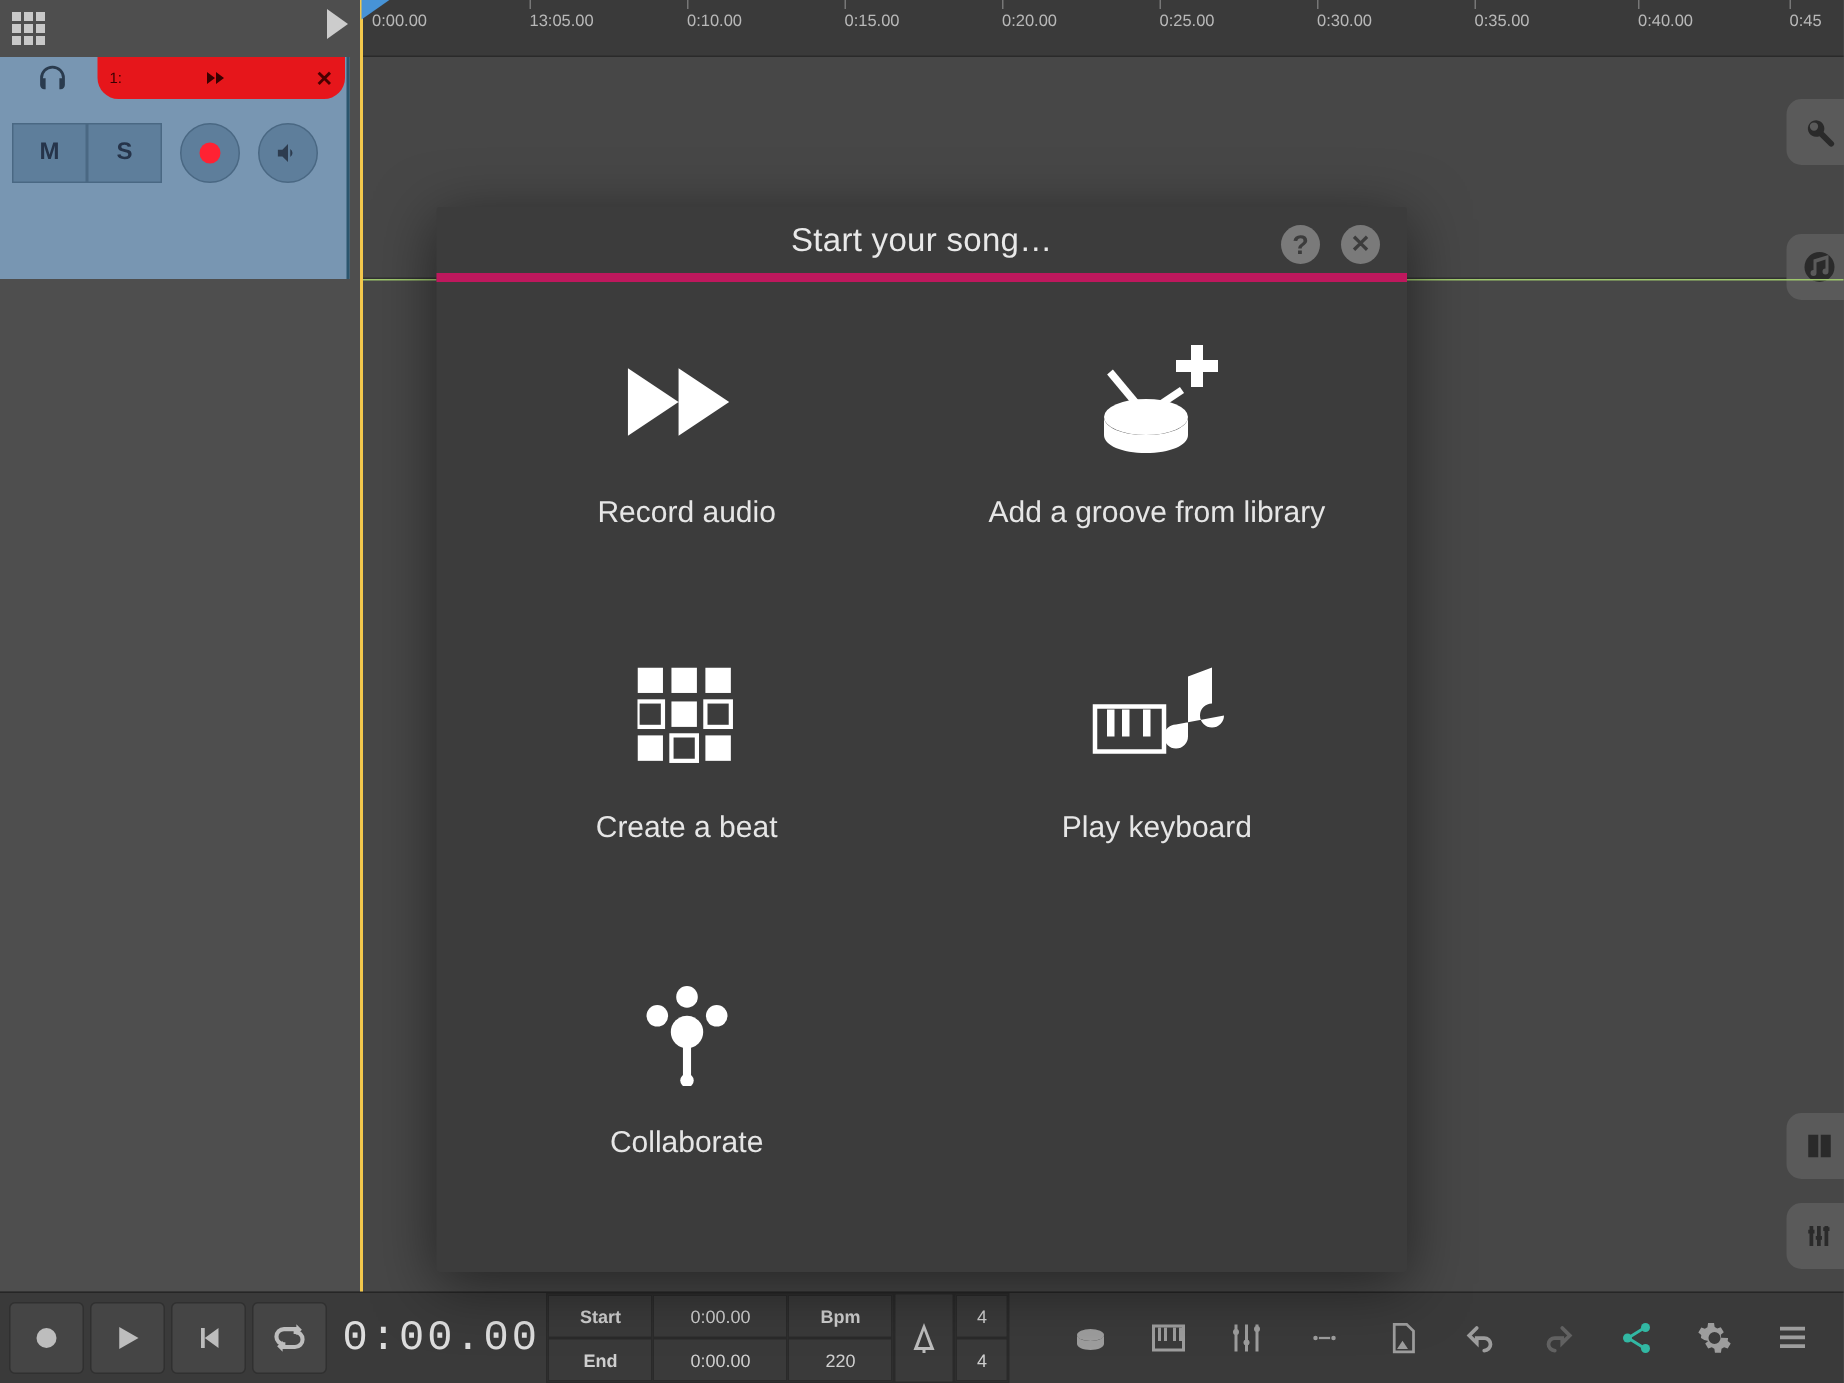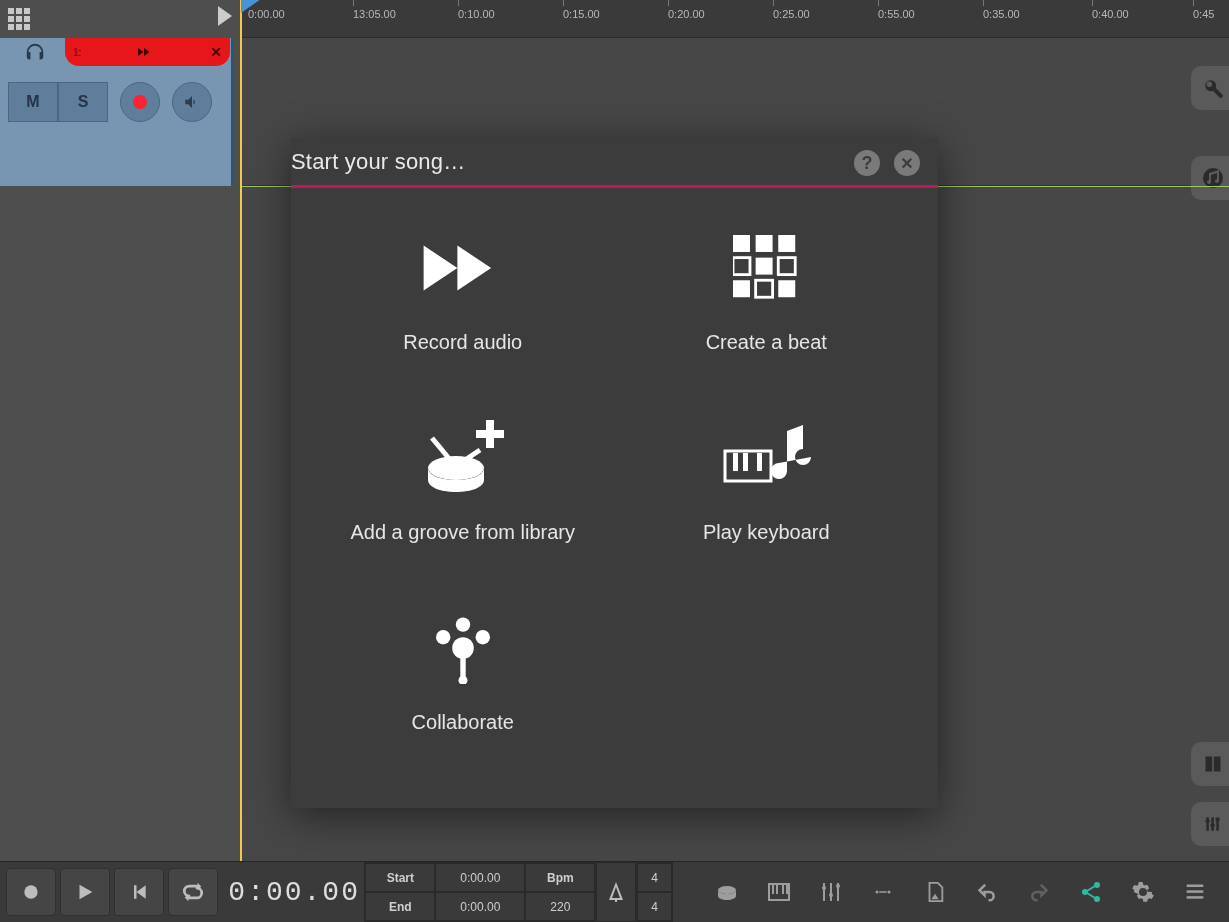--- a/index.html
+++ b/index.html
@@ -186,43 +186,44 @@
     width: 647px;
     background: #3c3c3c;
     color: #e9e9e9;
     border-radius: 2px;
     box-shadow: 0 8px 40px rgba(0,0,0,.5);
     z-index: 50;
     padding-bottom: 30px;
   }
   .modal-head {
     height: 50px;
-    display:flex; align-items:center; 
+    display:flex; align-items:center; justify-content:center;
     position:relative;
-    border-bottom: 3px solid #be185d;
+    border-bottom: 6px solid #be185d;
   }
   .modal-title { font-size: 22px; font-weight: 400; letter-spacing:.2px; }
   .modal-help, .modal-close {
     position:absolute; top:12px;
     width:26px;height:26px;
     border-radius:50%;
     background:#7a7a7a;
     color:#3c3c3c;
     display:flex;align-items:center;justify-content:center;
     font-weight:bold;
     cursor:pointer;
   }
   .modal-help { right: 58px; font-size:18px;}
   .modal-close { right: 18px; font-size:16px;}
 
   .options {
     display:grid;
     grid-template-columns: 1fr 1fr;
     grid-template-rows: repeat(3, 190px);
     padding: 10px 20px;
+    gap: 20px;
   }
   .opt {
     display:flex; flex-direction:column; align-items:center; justify-content:center;
     gap: 28px;
     cursor:pointer;
   }
   .opt .icon { width:90px;height:70px;display:flex;align-items:center;justify-content:center;}
   .opt .lbl { font-size: 20px; color:#e6e6e6; }
 
   
@@ -314,21 +315,21 @@
   </div>
 </div>
 
 <div class="ruler">
   <span class="tick" style="left:8px">0:00.00</span>
   <span class="tick" style="left:113px">13:05.00</span>
   <span class="tick" style="left:218px">0:10.00</span>
   <span class="tick" style="left:323px">0:15.00</span>
   <span class="tick" style="left:428px">0:20.00</span>
   <span class="tick" style="left:533px">0:25.00</span>
-  <span class="tick" style="left:638px">0:55.00</span>
+  <span class="tick" style="left:638px">0:30.00</span>
   <span class="tick" style="left:743px">0:35.00</span>
   <span class="tick" style="left:852px">0:40.00</span>
   <span class="tick" style="left:953px">0:45</span>
 </div>
 
 <div class="playhead-caret"></div>
 <div class="playhead-tri"></div>
 <div class="playhead-marker"></div>
 
 <div class="track-header">
@@ -403,51 +404,51 @@
     <span class="modal-close">✕</span>
   </div>
   <div class="options">
     <div class="opt">
       <div class="icon">
         <svg viewBox="0 0 80 50" width="90" height="60" fill="#fff">
             <path d="M5 5l30 20L5 45zM35 5l30 20-30 20z"></path>
           </svg>
       </div>
       <div class="lbl">Record audio</div>
+    </div>
+    <div class="opt">
+      <div class="icon">
+        <svg viewBox="0 0 90 80" width="90" height="80" fill="#fff">
+          <path d="M68 2h8v10h10v8H76v10h-8V20H58v-8h10z"></path>
+          <ellipse cx="38" cy="50" rx="28" ry="12" fill="#fff"></ellipse>
+          <path d="M10 50v12c0 7 12 12 28 12s28-5 28-12V50c0 7-12 12-28 12s-28-5-28-12z"></path>
+          <line x1="14" y1="20" x2="34" y2="44" stroke="#fff" stroke-width="5"></line>
+          <line x1="62" y1="32" x2="44" y2="44" stroke="#fff" stroke-width="5"></line>
+        </svg>
+      </div>
+      <div class="lbl">Add a groove from library</div>
     </div>
     <div class="opt">
       <div class="icon">
         <svg viewBox="0 0 70 70" width="66" height="66" fill="#fff">
           <rect x="0" y="0" width="18" height="18"></rect>
             <rect x="24" y="0" width="18" height="18"></rect>
             <rect x="48" y="0" width="18" height="18"></rect>
           <rect x="0" y="24" width="18" height="18" fill="none" stroke="#fff" stroke-width="3"></rect>
             <rect x="24" y="24" width="18" height="18"></rect>
             <rect x="48" y="24" width="18" height="18" fill="none" stroke="#fff" stroke-width="3"></rect>
           <rect x="0" y="48" width="18" height="18"></rect>
             <rect x="24" y="48" width="18" height="18" fill="none" stroke="#fff" stroke-width="3"></rect>
             <rect x="48" y="48" width="18" height="18"></rect>
         </svg>
       </div>
       <div class="lbl">Create a beat</div>
     </div>
     <div class="opt">
       <div class="icon">
-        <svg viewBox="0 0 90 80" width="90" height="80" fill="#fff">
-          <path d="M68 2h8v10h10v8H76v10h-8V20H58v-8h10z"></path>
-          <ellipse cx="38" cy="50" rx="28" ry="12" fill="#fff"></ellipse>
-          <path d="M10 50v12c0 7 12 12 28 12s28-5 28-12V50c0 7-12 12-28 12s-28-5-28-12z"></path>
-          <line x1="14" y1="20" x2="34" y2="44" stroke="#fff" stroke-width="5"></line>
-          <line x1="62" y1="32" x2="44" y2="44" stroke="#fff" stroke-width="5"></line>
-        </svg>
-      </div>
-      <div class="lbl">Add a groove from library</div>
-    </div>
-    <div class="opt">
-      <div class="icon">
         <svg viewBox="0 0 90 70" width="90" height="70" fill="#fff">
           <rect x="4" y="28" width="46" height="30" fill="none" stroke="#fff" stroke-width="3"></rect>
           <rect x="12" y="30" width="5" height="18"></rect>
             <rect x="22" y="30" width="5" height="18"></rect>
             <rect x="36" y="30" width="5" height="18"></rect>
           <path d="M58 40a8 8 0 1 0 8 8V8l16-6v24a8 8 0 1 0 8 8" fill="#fff"></path>
         </svg>
       </div>
       <div class="lbl">Play keyboard</div>
     </div>

